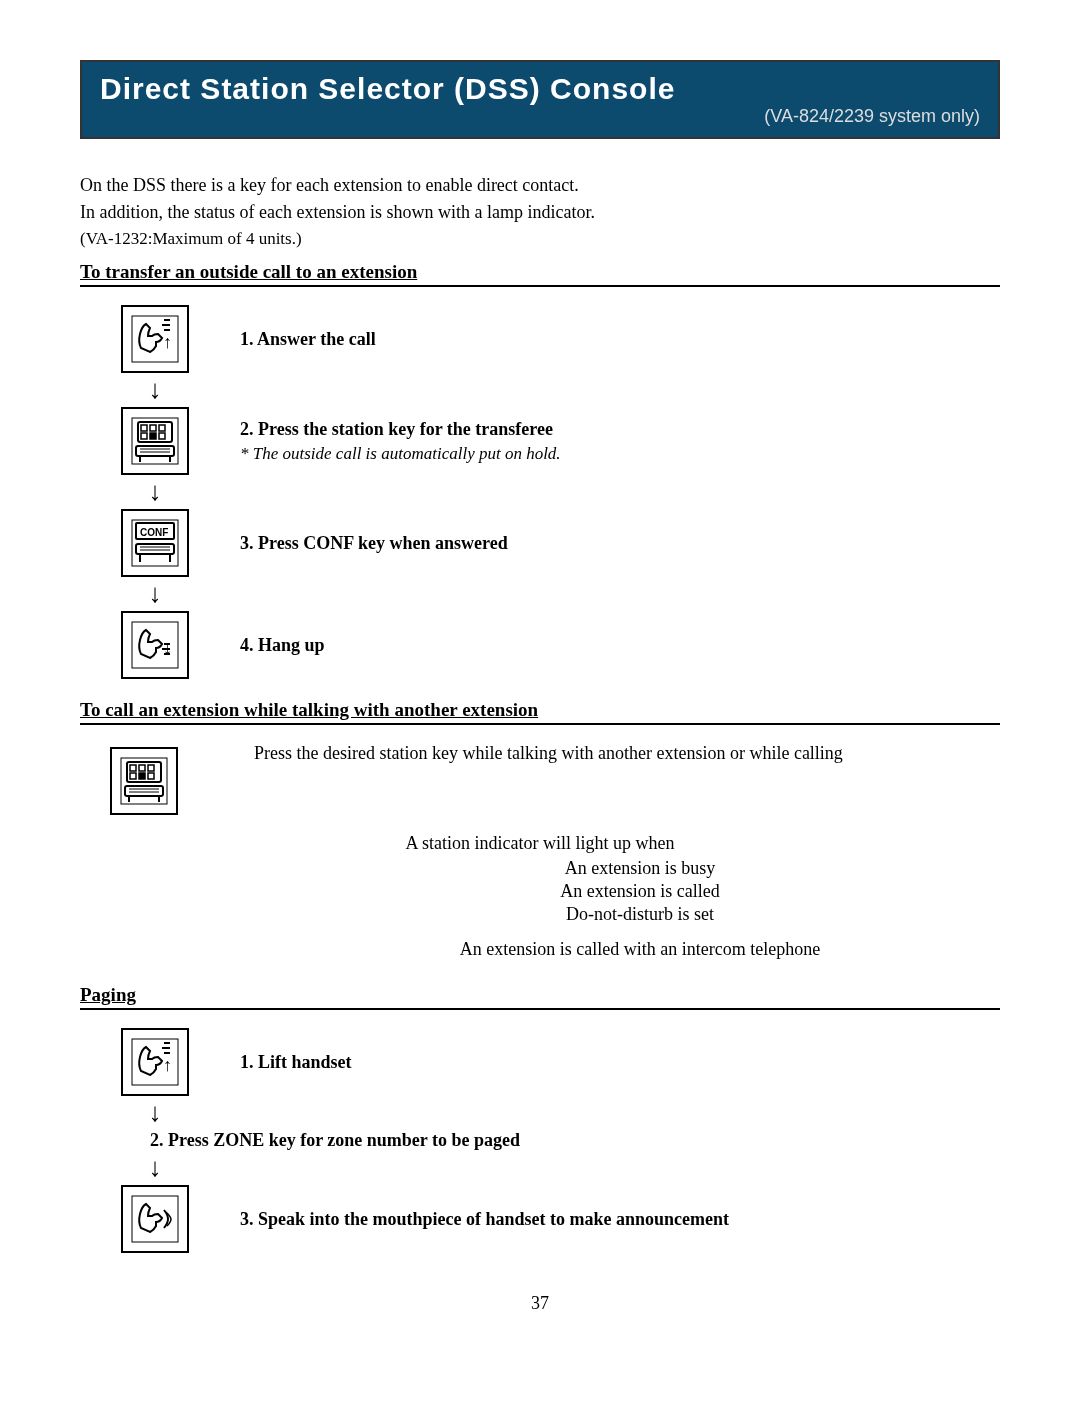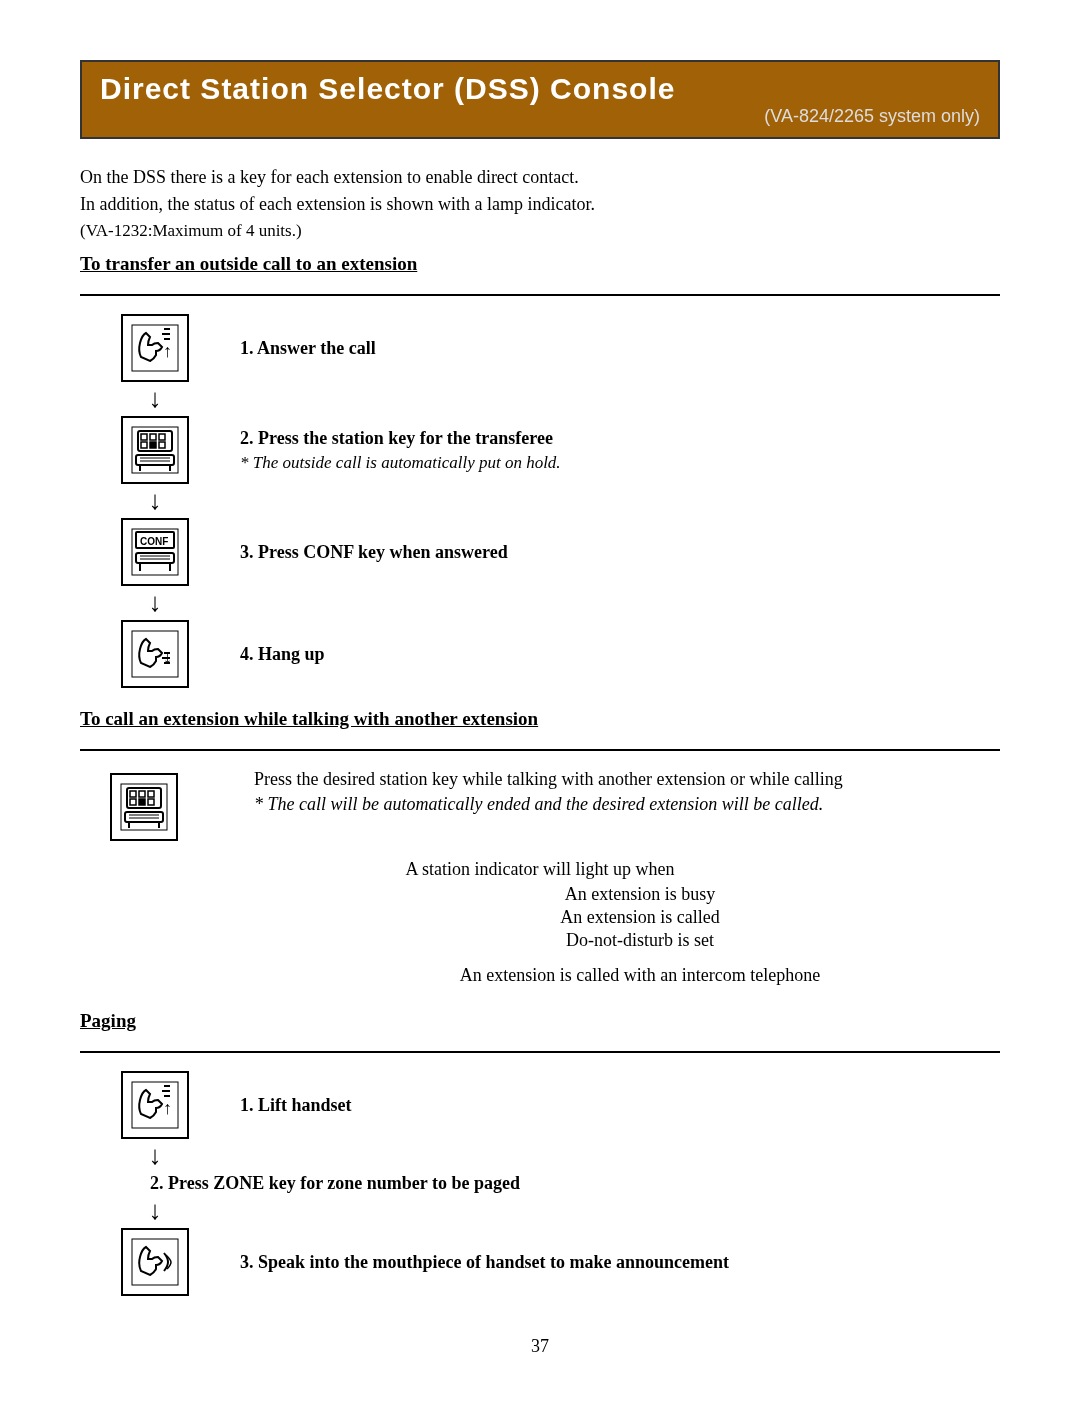--- a/index.html
+++ b/index.html
@@ -9,23 +9,23 @@
       font-family: 'Times New Roman', Times, serif;
       width: 1080px;
       min-height: 1407px;
       padding: 60px 80px;
       color: #000;
       font-size: 18px;
     }
 
     
     .title-block {
-      background: #a16207;
+      background: #0c4a6e;
       padding: 10px 18px;
-      margin-bottom: 28px;
+      margin-bottom: 36px;
       border: 2px solid #333;
     }
     .title-block .main-title {
       color: #fff;
       font-size: 30px;
       font-weight: bold;
       font-family: Arial, sans-serif;
       letter-spacing: 1px;
     }
     .title-block .sub-title {
@@ -45,21 +45,21 @@
       font-size: 17px;
       margin-bottom: 12px;
     }
 
     
     .section-heading {
       font-size: 19px;
       font-weight: bold;
       text-decoration: underline;
       border-bottom: 2px solid #000;
-      padding-bottom: 19px;
+      padding-bottom: 2px;
       margin-bottom: 18px;
       margin-top: 10px;
     }
 
     
     .steps-container {
       display: flex;
       flex-direction: column;
       align-items: flex-start;
       margin-left: 30px;
@@ -164,21 +164,21 @@
       font-size: 18px;
     }
 
     .bold { font-weight: bold; }
   </style>
 </head>
 <body>
 
 <div class="title-block">
   <div class="main-title">Direct Station Selector (DSS) Console</div>
-  <div class="sub-title">(VA-824/2265 system only)</div>
+  <div class="sub-title">(VA-824/2239 system only)</div>
 </div>
 
 <p class="intro-text">On the DSS there is a key for each extension to enable direct contact.</p>
 <p class="intro-text">In addition, the status of each extension is shown with a lamp indicator.</p>
 <p class="note-right">(VA-1232:Maximum of 4 units.)</p>
 
 <div class="section-heading">To transfer an outside call to an extension</div>
 
 <div class="steps-container">
 
@@ -308,21 +308,20 @@
       <rect x="33" y="21" width="6" height="6" fill="none" stroke="#000" stroke-width="1.5"></rect>
       <rect x="10" y="34" width="38" height="10" rx="2" fill="none" stroke="#000" stroke-width="2"></rect>
       <line x1="14" y1="37" x2="44" y2="37" stroke="#000" stroke-width="1"></line>
       <line x1="14" y1="40" x2="44" y2="40" stroke="#000" stroke-width="1"></line>
       <line x1="14" y1="44" x2="14" y2="50" stroke="#000" stroke-width="2"></line>
       <line x1="44" y1="44" x2="44" y2="50" stroke="#000" stroke-width="2"></line>
     </svg>
   </div>
   <div class="text-block">
     <div>Press the desired station key while talking with another extension or while calling</div>
-    <div class="note">* The call will be automatically ended and the desired extension will be called.</div>
   </div>
 </div>
 
 <div class="indicator-block">
   <p>A station indicator will light up when</p>
   <div class="indicator-list">
     <p>An extension is busy</p>
     <p>An extension is called</p>
     <p>Do-not-disturb is set</p>
   </div>

